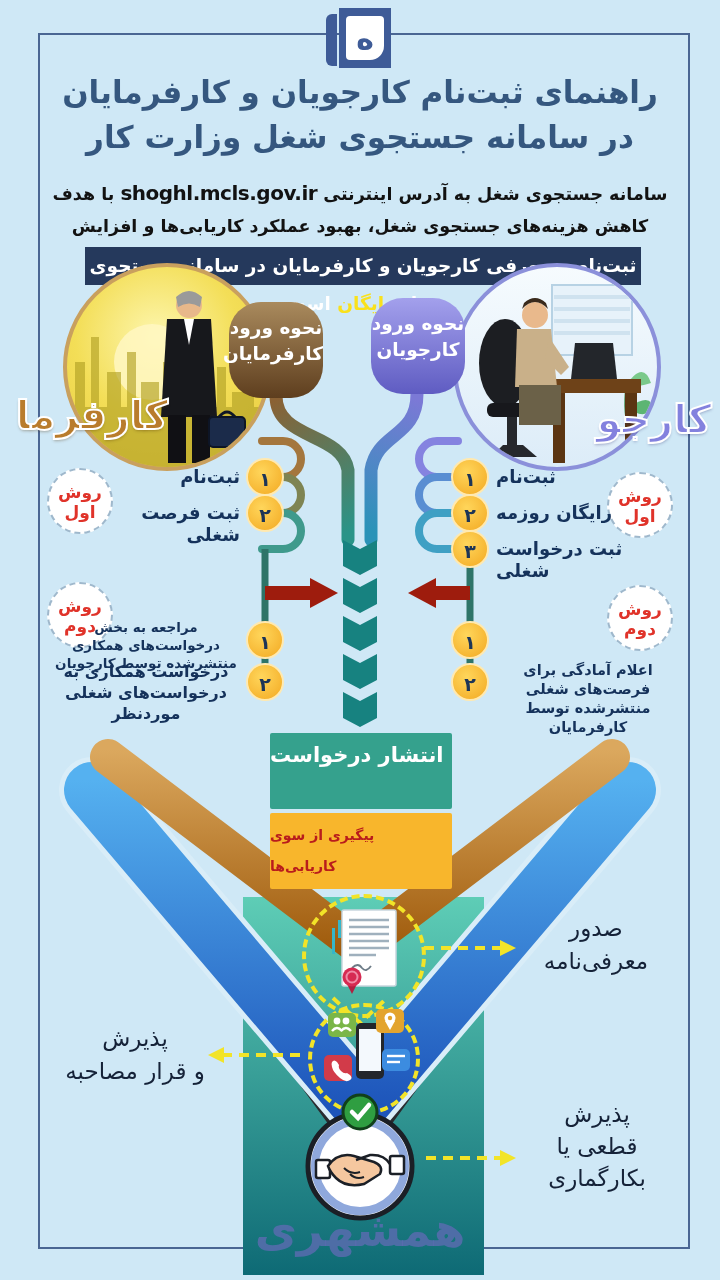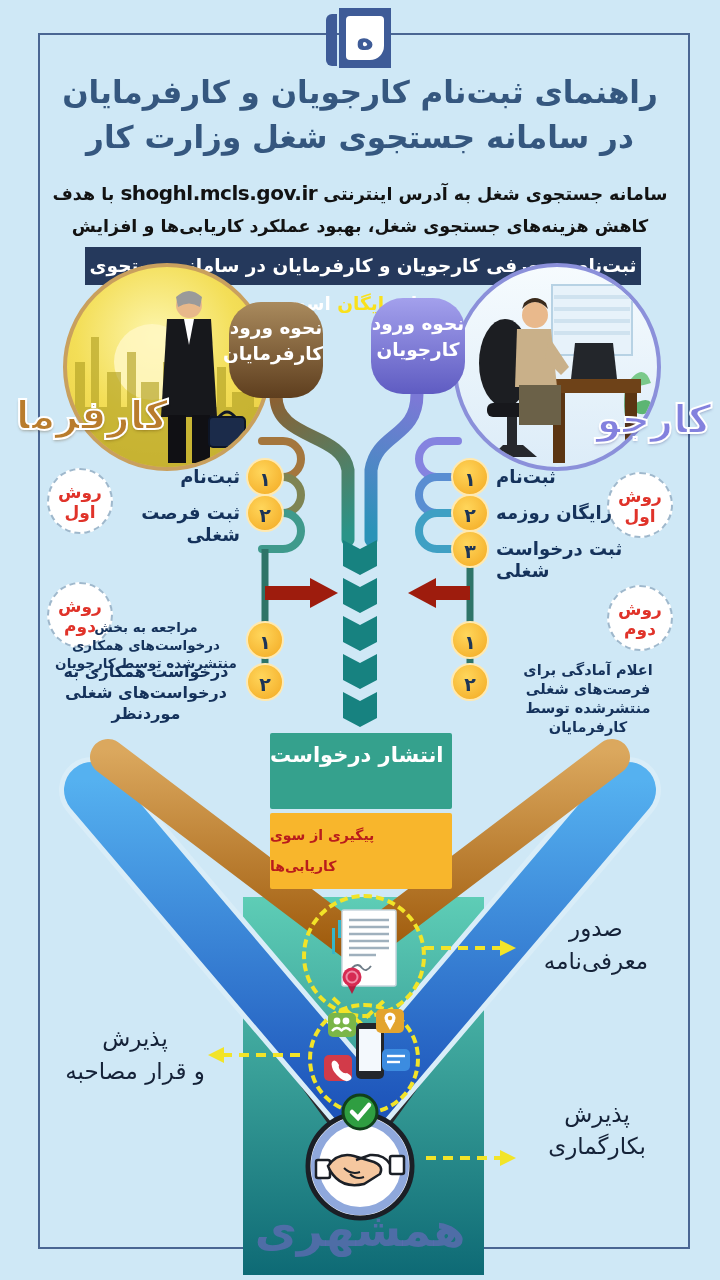--- a/index.html
+++ b/index.html
@@ -332,18 +332,19 @@
       <rect x="90" y="54" width="14" height="18" rx="2" fill="#fff" stroke="#1b1f26" stroke-width="2.5"></rect>
       <path d="M28 64 Q38 50 54 54 L74 60 Q84 64 80 72 L64 82 Q46 86 36 76 Q30 70 28 64 Z" fill="#f5c79f" stroke="#1b1f26" stroke-width="2.5"></path>
       <path d="M90 62 Q84 52 70 53 L56 58" fill="none" stroke="#1b1f26" stroke-width="2.5"></path>
       <path d="M50 72 q6 6 14 3 M44 66 q7 7 16 4" fill="none" stroke="#1b1f26" stroke-width="2"></path>
       <circle cx="60" cy="10" r="17" fill="#2f9e41" stroke="#11401a" stroke-width="3"></circle>
       <path d="M52 10 l6 6 l11 -13" fill="none" stroke="#fff" stroke-width="4.5" stroke-linecap="round"></path>
     </svg>
   </div>
   <div class="abs outcome-label" style="left:522px;top:1098px;width:150px;line-height:32px;">
     <div>پذیرش</div>
+    <div>قطعی یا</div>
     <div>بکارگماری</div>
   </div>
 
   <div class="abs watermark">همشهری</div>
 
 </div>
 
 </body></html>

